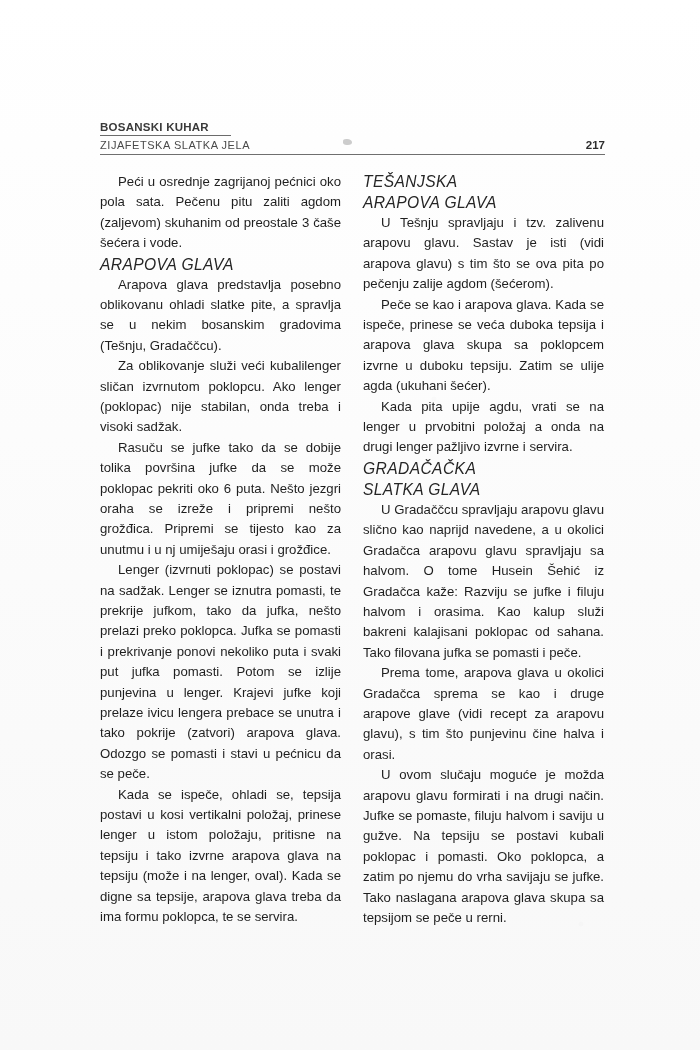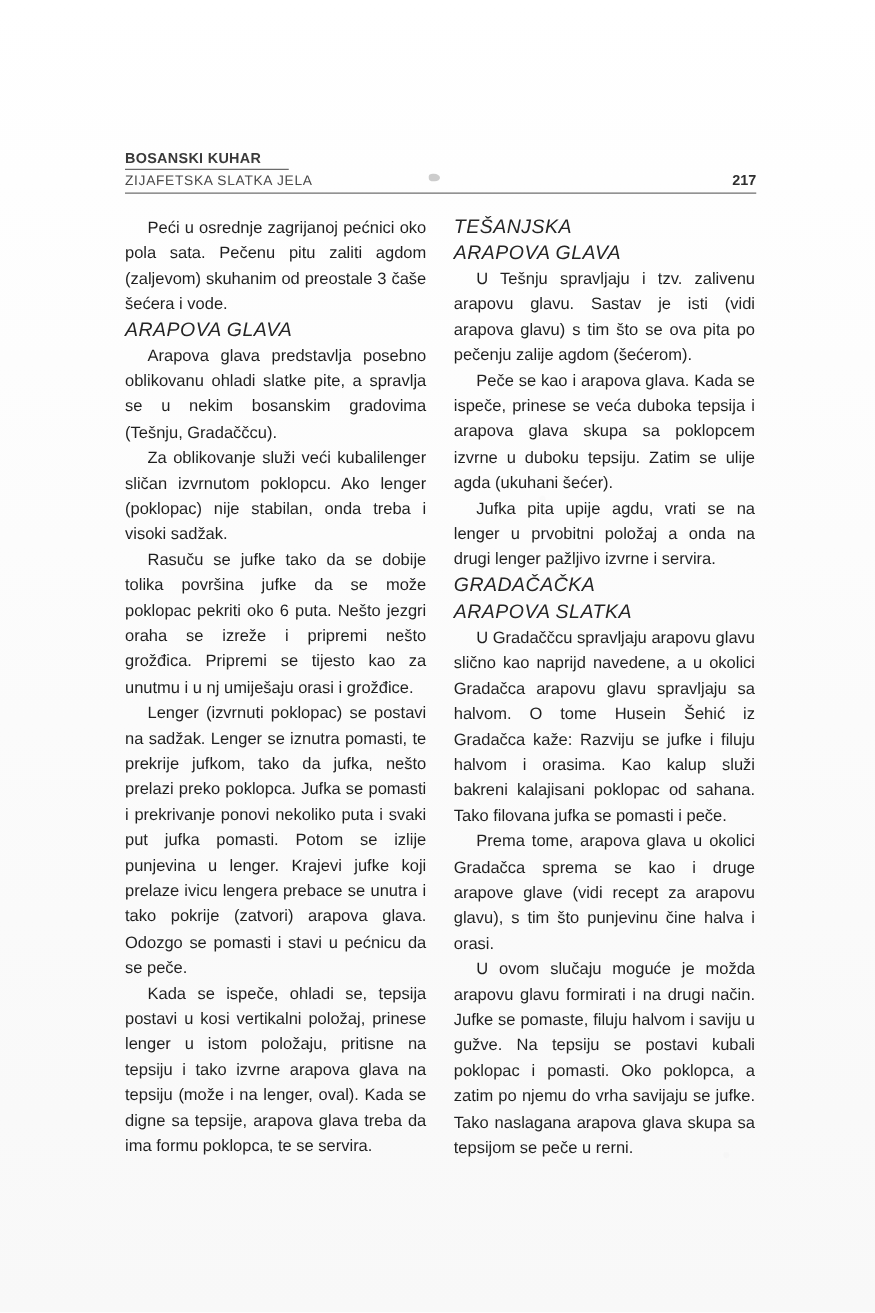--- a/index.html
+++ b/index.html
@@ -163,23 +163,23 @@
           <p class="para">Za oblikovanje služi veći kubalilenger sličan izvrnutom poklopcu. Ako lenger (poklopac) nije stabilan, onda treba i visoki sadžak.</p>
           <p class="para">Rasuču se jufke tako da se dobije tolika površina jufke da se može poklopac pekriti oko 6 puta. Nešto jezgri oraha se izreže i pripremi nešto grožđica. Pripremi se tijesto kao za unutmu i u nj umiješaju orasi i grožđice.</p>
           <p class="para">Lenger (izvrnuti poklopac) se postavi na sadžak. Lenger se iznutra pomasti, te prekrije jufkom, tako da jufka, nešto prelazi preko poklopca. Jufka se pomasti i prekrivanje ponovi nekoliko puta i svaki put jufka pomasti. Potom se izlije punjevina u lenger. Krajevi jufke koji prelaze ivicu lengera prebace se unutra i tako pokrije (zatvori) arapova glava. Odozgo se pomasti i stavi u pećnicu da se peče.</p>
           <p class="para">Kada se ispeče, ohladi se, tepsija postavi u kosi vertikalni položaj, prinese lenger u istom položaju, pritisne na tepsiju i tako izvrne arapova glava na tepsiju (može i na lenger, oval). Kada se digne sa tepsije, arapova glava treba da ima formu poklopca, te se servira.</p>
         </div>
       <div class="col" id="col-right">
           <h2 class="recipe-heading heading-block first-right">TEŠANJSKA
 ARAPOVA GLAVA</h2>
           <p class="para">U Tešnju spravljaju i tzv. zalivenu arapovu glavu. Sastav je isti (vidi arapova glavu) s tim što se ova pita po pečenju zalije agdom (šećerom).</p>
           <p class="para">Peče se kao i arapova glava. Kada se ispeče, prinese se veća duboka tepsija i arapova glava skupa sa poklopcem izvrne u duboku tepsiju. Zatim se ulije agda (ukuhani šećer).</p>
-          <p class="para">Jufka pita upije agdu, vrati se na lenger u prvobitni položaj a onda na drugi lenger pažljivo izvrne i servira.</p>
+          <p class="para">Kada pita upije agdu, vrati se na lenger u prvobitni položaj a onda na drugi lenger pažljivo izvrne i servira.</p>
           <h2 class="recipe-heading heading-block">GRADAČAČKA
-ARAPOVA SLATKA</h2>
+SLATKA GLAVA</h2>
           <p class="para">U Gradaččcu spravljaju arapovu glavu slično kao naprijd navedene, a u okolici Gradačca arapovu glavu spravljaju sa halvom. O tome Husein Šehić iz Gradačca kaže: Razviju se jufke i filuju halvom i orasima. Kao kalup služi bakreni kalajisani poklopac od sahana. Tako filovana jufka se pomasti i peče.</p>
           <p class="para">Prema tome, arapova glava u okolici Gradačca sprema se kao i druge arapove glave (vidi recept za arapovu glavu), s tim što punjevinu čine halva i orasi.</p>
           <p class="para">U ovom slučaju moguće je možda arapovu glavu formirati i na drugi način. Jufke se pomaste, filuju halvom i saviju u gužve. Na tepsiju se postavi kubali poklopac i pomasti. Oko poklopca, a zatim po njemu do vrha savijaju se jufke. Tako naslagana arapova glava skupa sa tepsijom se peče u rerni.</p>
         </div>
     </div>
 
   </div>
 </div>
 
 </body></html>

